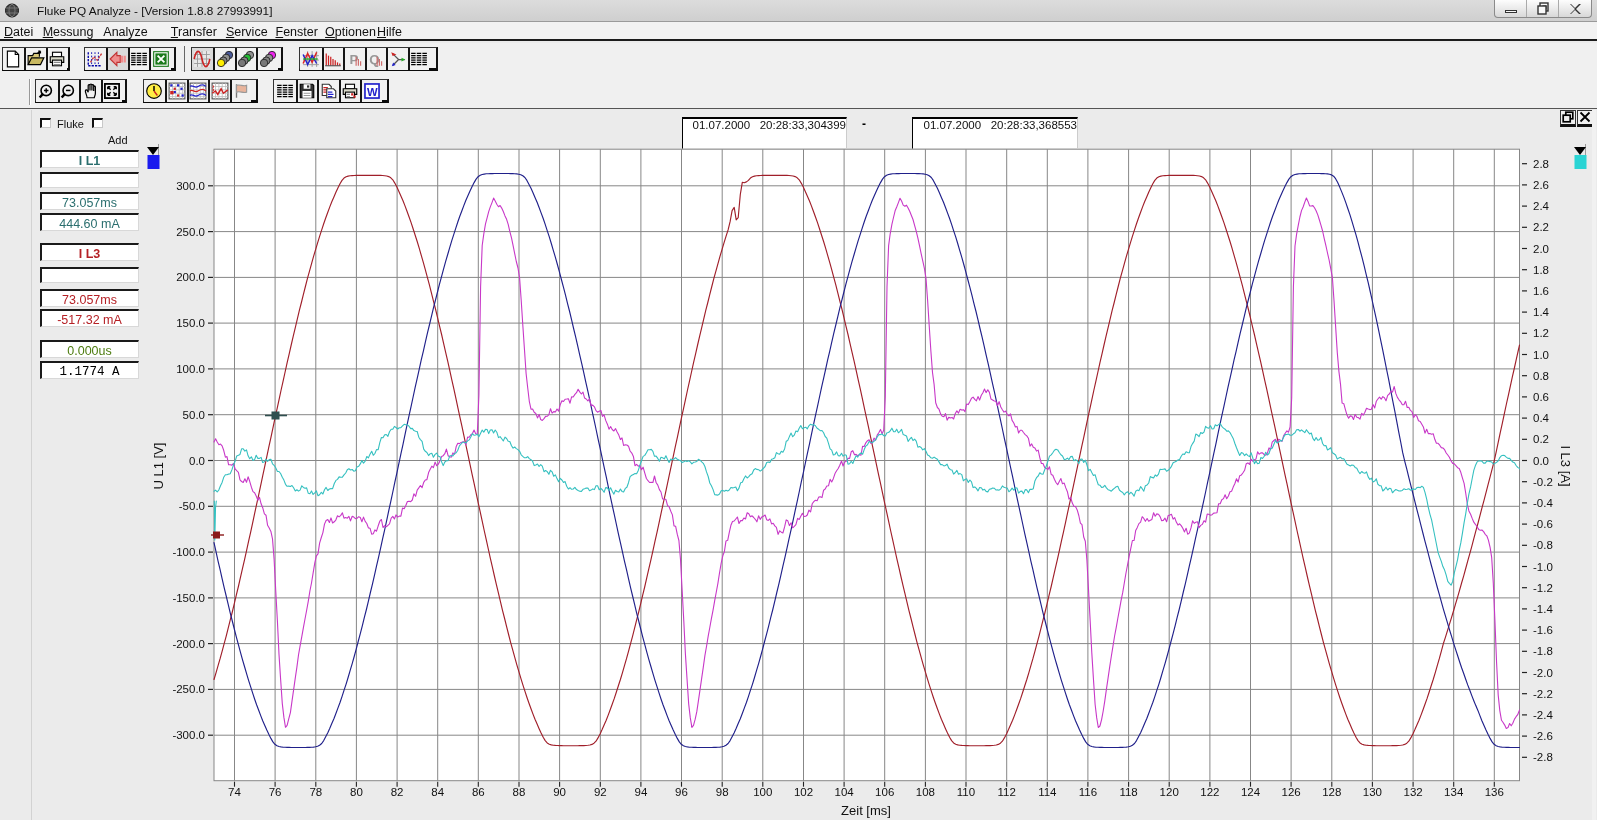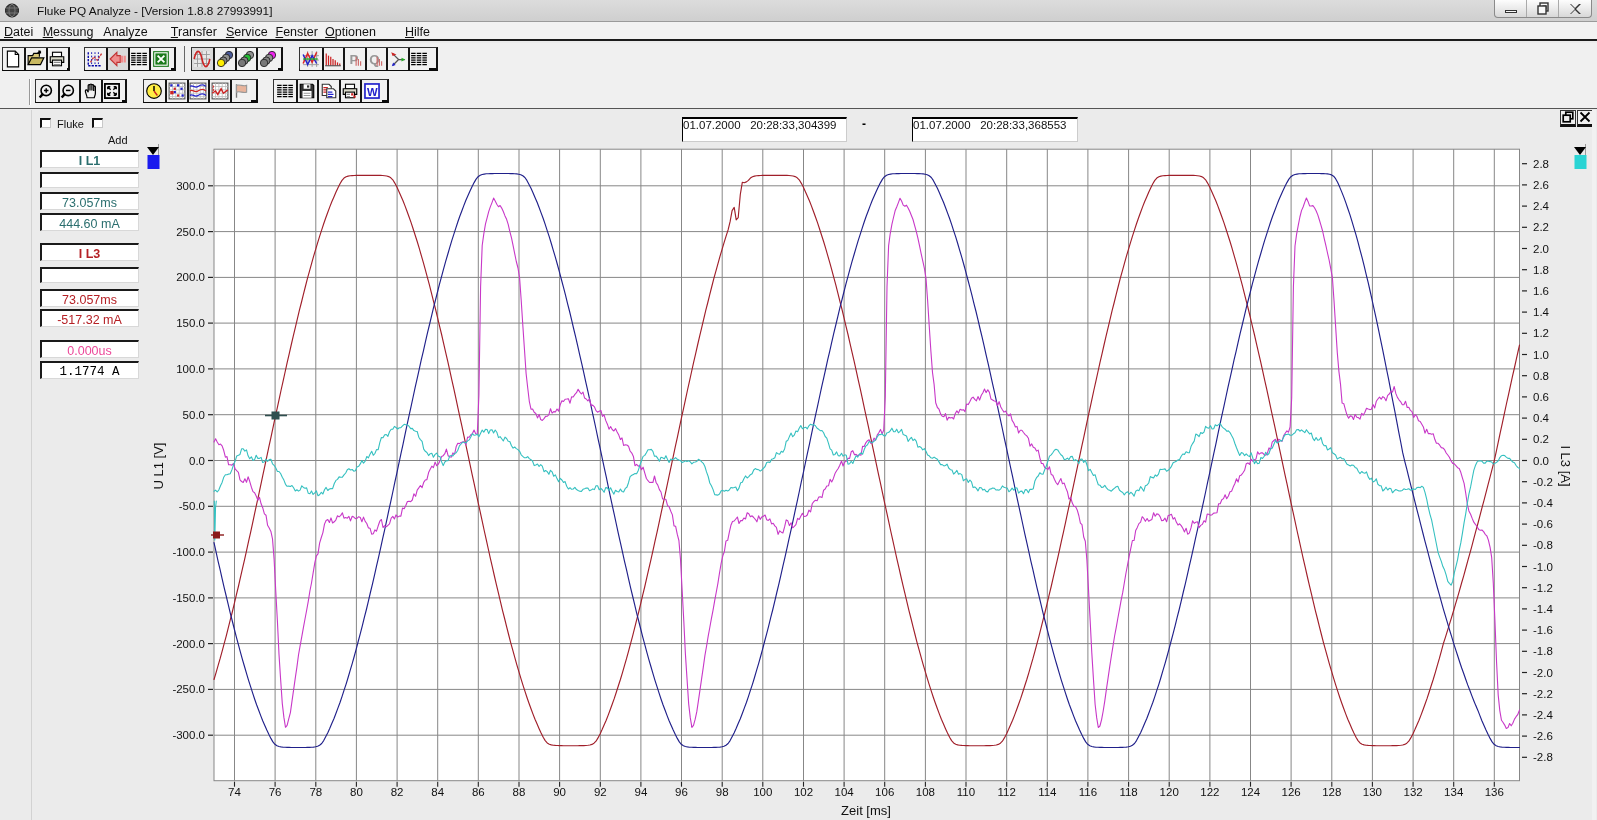--- a/index.html
+++ b/index.html
@@ -10,21 +10,21 @@
 .wbtn:last-child{border-right:none}
 #menubar{position:absolute;left:0;top:22px;width:1597px;height:19px;background:#f2f2f2;border-bottom:2px solid #1c1c1c;font-size:12.5px;color:#111}
 #menubar span{position:absolute;top:3px}
 #toolzone{position:absolute;left:0;top:43px;width:1597px;height:66px;background:#f0f0f0;border-bottom:1px solid #555}
 .tgrp{position:absolute;height:24px;border:1px solid #333;border-right:2px solid #111;border-bottom:3px solid #0a0a0a;display:flex}
 .tcell{width:21.5px;height:22px;display:flex;align-items:center;justify-content:center;overflow:hidden}
 #client{position:absolute;left:0;top:110px;width:1597px;height:710px;background:#ebebeb}
 .cb{position:absolute;width:11px;height:10px;background:#fff;border:1px solid #c8c8c8;border-top:2px solid #111;border-left:2px solid #111}
 .cblbl{position:absolute;font-size:11px;color:#111}
 .vbox{position:absolute;left:39.5px;width:99px;background:#fff;border:1px solid #d8d8d8;border-top:2px solid #1a1a1a;border-left:2px solid #1a1a1a;font-size:12.5px;text-align:center}
-.dbox{position:absolute;top:117px;height:25px;background:#fff;border-top:2px solid #000;border-left:1px solid #000;border-right:1px solid #ccc;border-bottom:1px solid #ccc;font-size:11.5px;line-height:13px;text-align:left;color:#111}
+.dbox{position:absolute;top:117px;height:32px;background:#fff;border-top:2px solid #000;border-left:1px solid #000;border-right:1px solid #ccc;border-bottom:1px solid #ccc;font-size:11.5px;line-height:13px;text-align:right;color:#111}
 .mbtn{position:absolute;top:109.5px;width:16.5px;height:17px;background:#f0f0f0;border:1px solid #333;border-bottom:3px solid #111;display:flex;align-items:center;justify-content:center}
 #leftedge{position:absolute;left:31px;top:110px;width:1px;height:710px;background:#d2d2d2}
 #rightedge{position:absolute;left:1592px;top:110px;width:1px;height:710px;background:#b8b8b8;border-right:4px solid #f1f1f1}
 </style></head><body>
 <div id="titlebar">
     <svg id="appicon" width="17" height="17" viewBox="0 0 17 17">
       <circle cx="8" cy="8.5" r="6.5" fill="#444" stroke="#111"></circle>
       <ellipse cx="8" cy="8.5" rx="3" ry="6.2" fill="none" stroke="#777"></ellipse>
       <path d="M2 6h12M2 11h12" stroke="#777" fill="none"></path>
     </svg>
@@ -48,21 +48,21 @@
     </div>
   </div>
 <div id="menubar">
     <span style="left:4.0px"><u>D</u>atei</span>
     <span style="left:42.7px"><u>M</u>essung</span>
     <span style="left:103.3px">Analyze</span>
     <span style="left:170.8px"><u>T</u>ransfer</span>
     <span style="left:225.9px"><u>S</u>ervice</span>
     <span style="left:275.5px"><u>F</u>enster</span>
     <span style="left:325.1px"><u>O</u>ptionen</span>
-    <span style="left:405px"><u>H</u>ilfe</span>
+    <span style="left:377px"><u>H</u>ilfe</span>
   </div>
 <div id="toolzone">
     <div class="tgrp" style="left:1.5px;top:3.5px;width:68.5px">
       <div class="tcell" style="background:#f1f1f1;">
         <svg viewBox="0 0 16 16" width="18" height="18">
           <path d="M3 1h7l3 3v11H3z" fill="#fff" stroke="#000" stroke-width="1"></path>
           <path d="M10 1v3h3" fill="none" stroke="#000"></path>
         </svg>
       </div>
       <div class="tcell" style="background:#f1f1f1;border-left:2px solid #151515;">
@@ -587,21 +587,21 @@
 <div class="cb" style="left:92px;top:117.5px"></div>
 <div class="cblbl" style="left:108px;top:134px">Add</div>
 <div class="vbox" style="top:149.5px;height:18px;line-height:18px;color:#2a6e6e;font-weight:bold;">I L1</div>
 <div class="vbox" style="top:172.0px;height:16px;line-height:16px;color:#000;"></div>
 <div class="vbox" style="top:192.3px;height:18px;line-height:18px;color:#2a6e6e;">73.057ms</div>
 <div class="vbox" style="top:213.0px;height:18px;line-height:18px;color:#2a6e6e;">444.60 mA</div>
 <div class="vbox" style="top:243.3px;height:18px;line-height:18px;color:#b52025;font-weight:bold;">I L3</div>
 <div class="vbox" style="top:267.0px;height:16px;line-height:16px;color:#000;"></div>
 <div class="vbox" style="top:288.8px;height:18px;line-height:18px;color:#b52025;">73.057ms</div>
 <div class="vbox" style="top:309.0px;height:18px;line-height:18px;color:#b52025;">-517.32 mA</div>
-<div class="vbox" style="top:340.0px;height:18px;line-height:18px;color:#ec4899;">0.000us</div>
+<div class="vbox" style="top:340.0px;height:18px;line-height:18px;color:#4d7c0f;">0.000us</div>
 <div class="vbox" style="top:361.4px;height:18px;line-height:18px;color:#000;font-family:Liberation Mono, monospace;">1.1774 A</div>
 <div style="position:absolute;left:158px;top:144px;width:1px;height:11px;background:#999"></div>
 <div style="position:absolute;left:1585px;top:144px;width:1px;height:11px;background:#999"></div>
 <svg style="position:absolute;left:144px;top:143px" width="18" height="28" viewBox="0 0 18 28">
     <path d="M3 4h12l-6 8z" fill="#000"></path>
     <rect x="3.5" y="12" width="12" height="14" fill="#1a1aee"></rect>
   </svg>
 <svg style="position:absolute;left:1571px;top:143px" width="18" height="28" viewBox="0 0 18 28">
     <path d="M3 4h12l-6 8z" fill="#000"></path>
     <rect x="3.5" y="12" width="12" height="14" fill="#2ad4d4"></rect>

